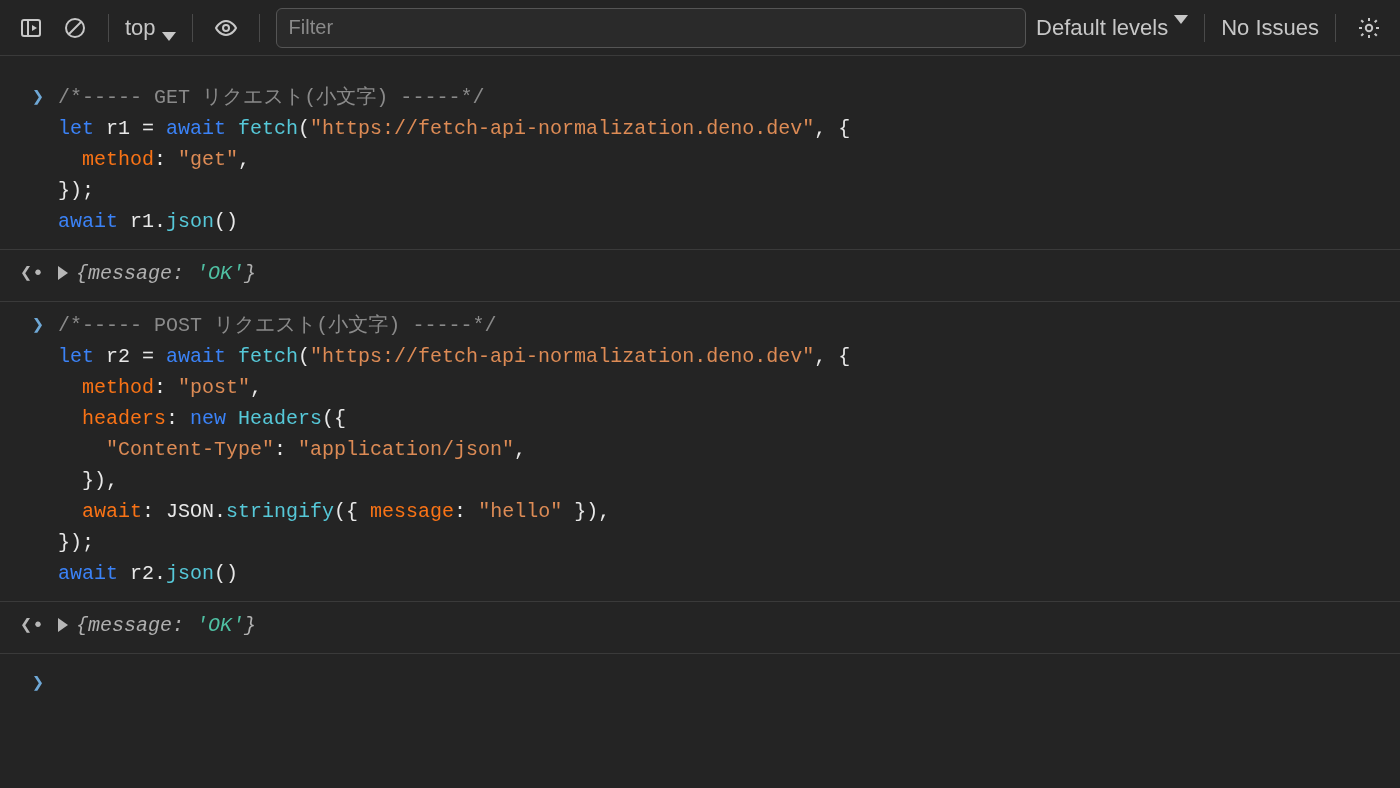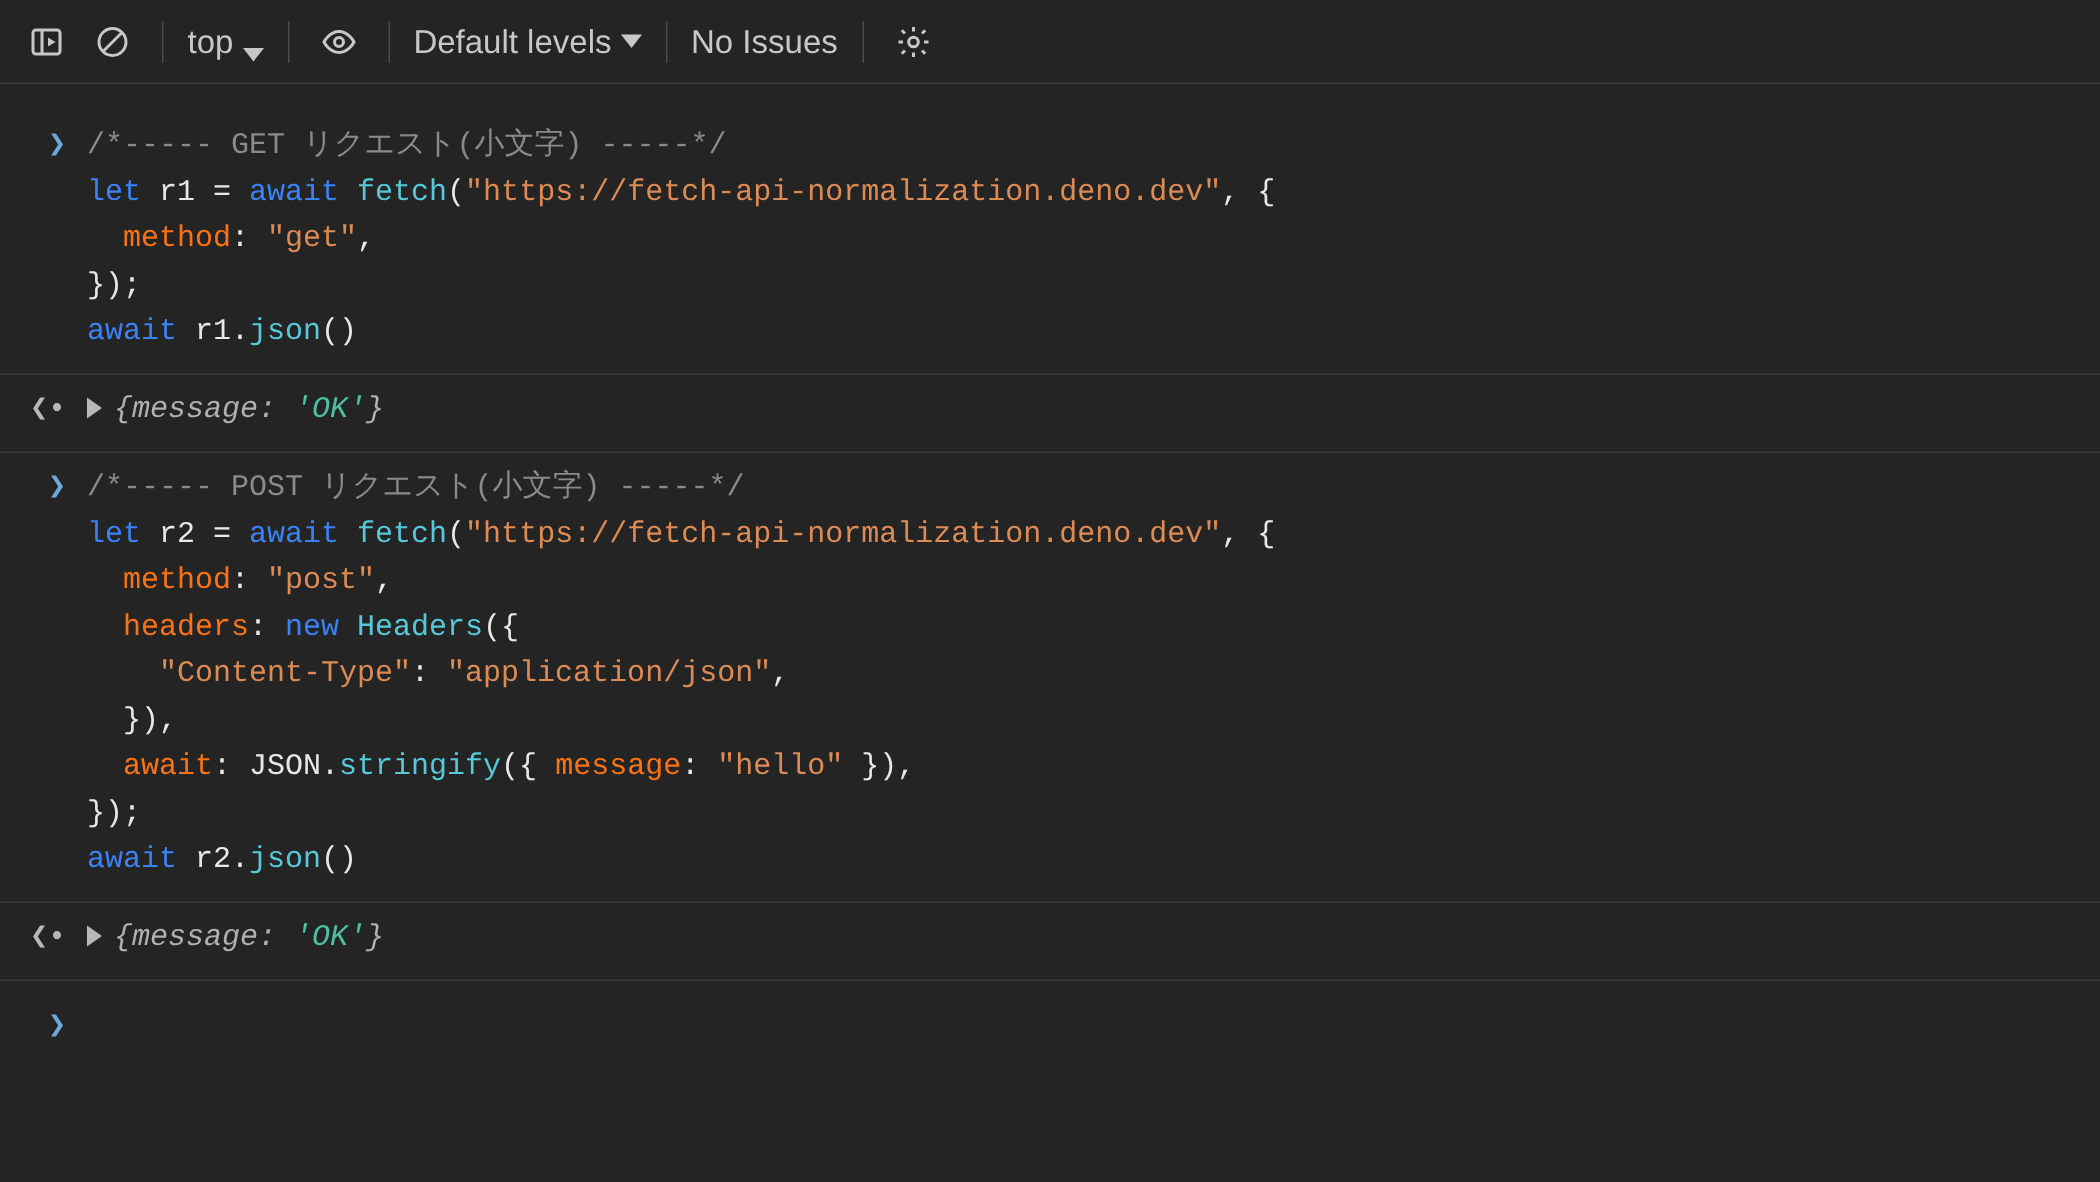--- a/index.html
+++ b/index.html
@@ -57,21 +57,21 @@
     background: #2a2a2a;
     border: 1px solid #555;
     border-radius: 6px;
     padding: 0 12px;
     color: #ddd;
     font-size: 20px;
   }
   .filter-input::placeholder { color: #8a8a8a; }
   .levels {
     display: inline-flex;
-    align-items: center;
+    align-items: flex-start;
     gap: 6px;
     cursor: pointer;
     white-space: nowrap;
   }
   .issues {
     white-space: nowrap;
     cursor: pointer;
   }
 
   .console {
@@ -162,20 +162,21 @@
     <span class="chevdown"></span>
   </span>
   <span class="sep"></span>
   <span class="icon-btn">
     <svg viewBox="0 0 24 24">
         <path d="M2 12s3.5-7 10-7 10 7 10 7-3.5 7-10 7S2 12 2 12z" stroke-width="2"></path>
         <circle cx="12" cy="12" r="3" stroke-width="2"></circle>
       </svg>
   </span>
   <span class="sep"></span>
+  <input class="filter-input" type="text" placeholder="Filter" style="">
   <span class="levels">
     <span>Default levels</span>
     <span class="chevdown"></span>
   </span>
   <span class="sep"></span>
   <span class="issues">No Issues</span>
   <span class="sep"></span>
   <span class="icon-btn">
     <svg viewBox="0 0 24 24">
         <circle cx="12" cy="12" r="3.2" stroke-width="2"></circle>

